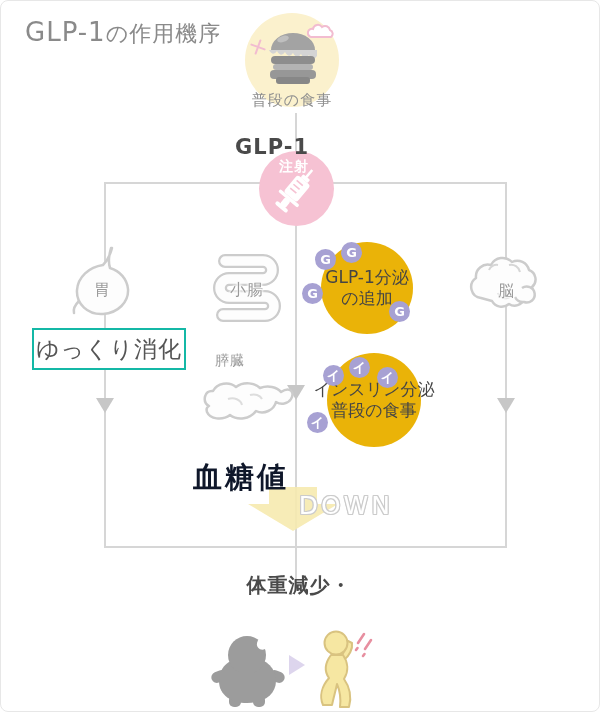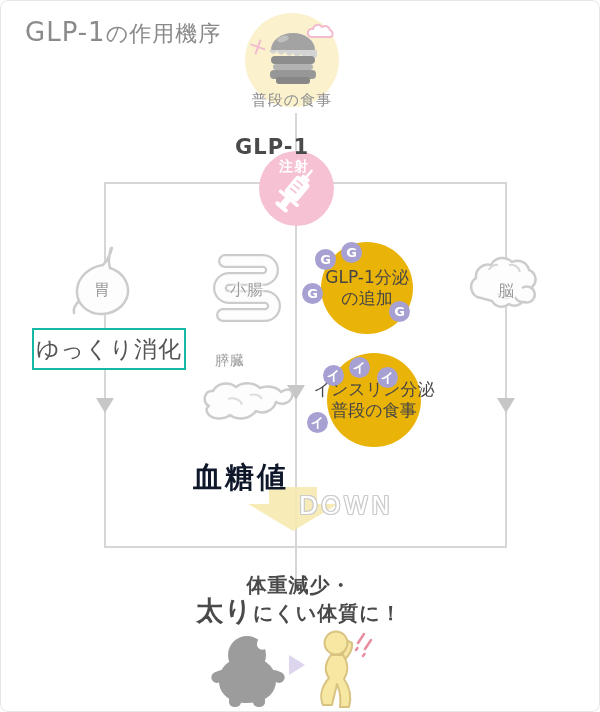--- a/index.html
+++ b/index.html
@@ -161,23 +161,20 @@
       <span>イ</span>
     </div>
 
   <svg class="abs" style="left:247px;top:486px;opacity:.9;" width="90" height="44" viewBox="0 0 90 44">
     <polygon points="21,0 69,0 69,17 90,17 45,44 0,17 21,17" fill="#f7eab0"></polygon>
   </svg>
   <div class="abs blood-sugar">血糖値</div>
   <div class="abs down-text">DOWN</div>
 
   <div class="abs result1">体重減少・</div>
-  <div class="abs result2">
-    <span class="big">太り</span><span>にくい体質に！</span>
-  </div>
 
   <svg class="abs" style="left:210px;top:632px;" width="74" height="76" viewBox="0 0 74 76">
     <rect x="0" y="38" width="16" height="11" rx="5.5" fill="#9c9c9c" transform="rotate(-22 8 43)"></rect>
     <rect x="58" y="38" width="16" height="11" rx="5.5" fill="#9c9c9c" transform="rotate(22 66 43)"></rect>
     <rect x="18" y="62" width="12" height="12" rx="5" fill="#9c9c9c"></rect>
     <rect x="42" y="62" width="12" height="12" rx="5" fill="#9c9c9c"></rect>
     <path d="M8,48 C8,33 20,24 36,24 C52,24 65,33 65,48 C65,62 52,70 36,70 C20,70 8,62 8,48 Z" fill="#9c9c9c"></path>
     <circle cx="36" cy="22" r="19" fill="#9c9c9c"></circle>
     <path d="M52,2 C56,8 58,13 54,16 C50,18 45,15 46,10 C47,6 49,4 52,2 Z" fill="#fff"></path>
   </svg>

